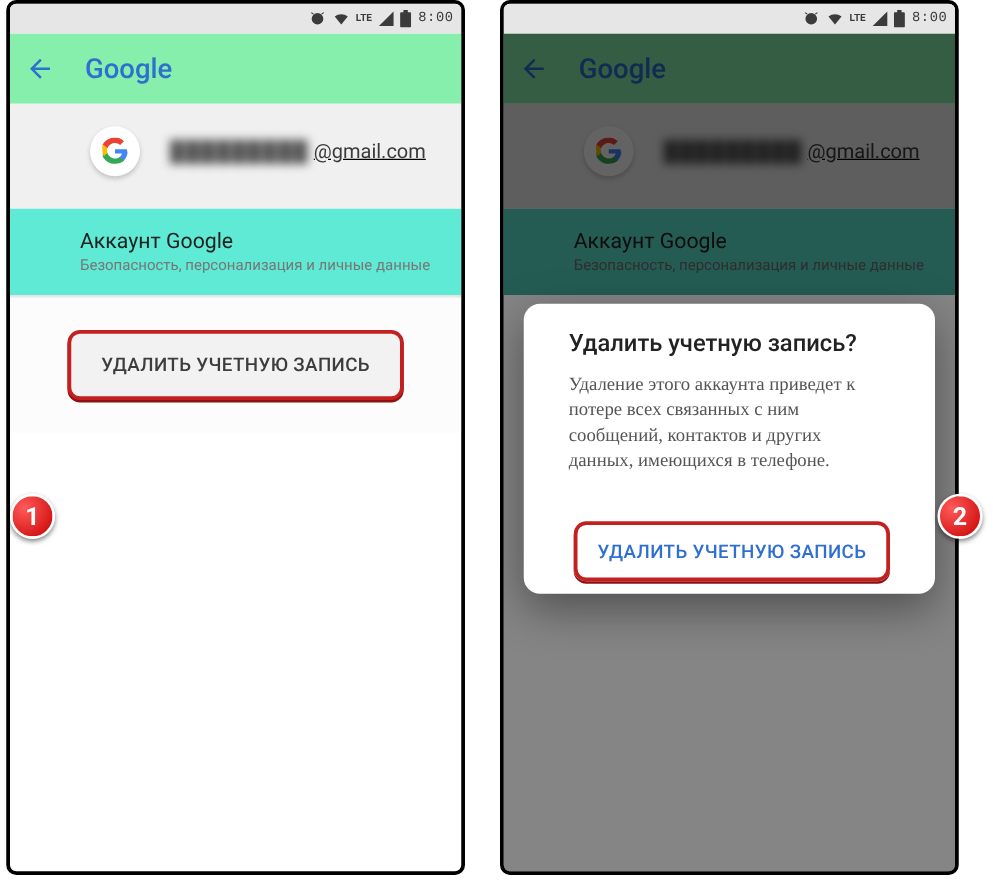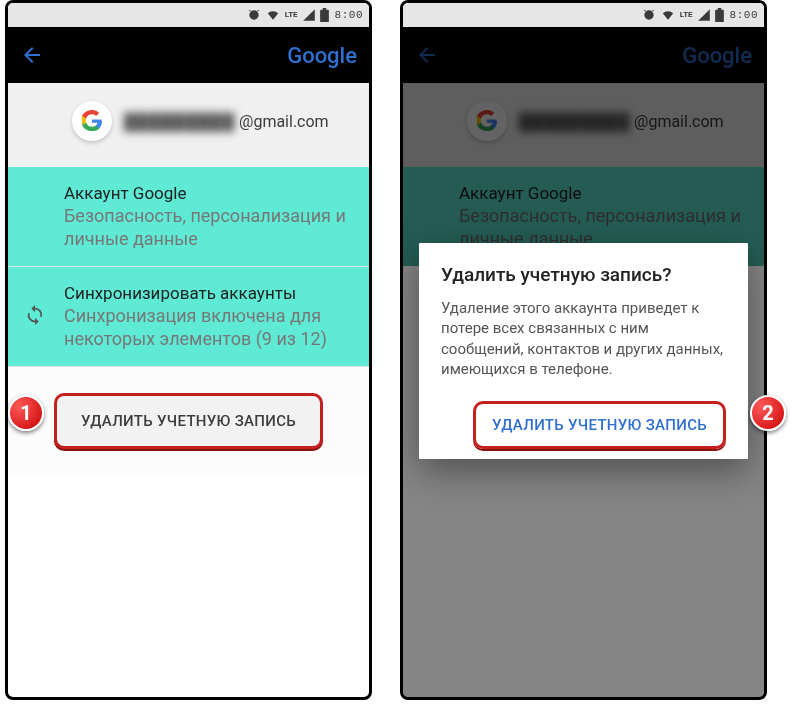--- a/index.html
+++ b/index.html
@@ -9,49 +9,49 @@
   #frame2 { left: 400px; }
 
   
   .statusbar { height: 24px; background: #e6e6e6; display: flex; justify-content: flex-end; align-items: center; padding: 0 6px; gap: 4px; color: #3b3b3b; font-size: 11px; }
   .statusbar .sb-icon { display: inline-flex; }
   .statusbar svg { fill: #3b3b3b; }
   .sb-time { font-weight: 500; margin-left: 2px; letter-spacing: .5px; font-family: Liberation Mono, monospace; }
   .sb-label { font-size: 8px; font-weight: 700; line-height: 1; text-align: center; }
 
   
-  .header { height: 56px; display: flex; align-items: center; padding: 0 12px; gap: 24px; background: #000000; justify-content: space-between; }
+  .header { height: 56px; display: flex; align-items: center; padding: 0 12px; gap: 24px; background: #86efac; }
   .header .back { color: #2f6fd0; display: flex; align-items: center; }
   .header .title { color: #2f6fd0; font-size: 22px; font-weight: 500; }
 
   
-  .account-block { padding: 18px 16px 26px 64px; display: flex; align-items: center; gap: 12px; background: #f0f0f0; }
+  .account-block { padding: 18px 16px 26px 64px; display: flex; align-items: center; gap: 24px; background: #f0f0f0; text-decoration: underline; }
   .g-logo { width: 40px; height: 40px; border-radius: 50%; background: #fff; box-shadow: 0 2px 4px rgba(0,0,0,.2); display:flex; align-items:center; justify-content:center; }
   .email-box { display:flex; align-items:baseline; gap:4px; font-size:16px; color:#3b3b3b; }
   .blur-text { filter: blur(4px); letter-spacing: 1px; color:#555; user-select:none; }
 
   
   .list { background:#5eead4; }
   .list-item { padding: 16px 16px 16px 56px; position:relative; }
   .list-item .li-title { font-size:17px; color:#222; }
-  .list-item .li-sub { font-size:18px; color:#777; margin-top:2px; line-height:1.25; }
+  .list-item .li-sub { font-size:12px; color:#777; margin-top:2px; line-height:1.25; }
   .list-item .li-icon { position:absolute; left:16px; top:50%; transform:translateY(-50%); color:#555; }
   .divider { height:1px; background:#e3e3e3; margin:0; }
 
   
   .remove-row { display:flex; justify-content:center; padding:26px 0; background:#fcfcfc; border-top:1px solid #e3e3e3; position:relative; }
   .remove-btn { font-size:15px; font-weight:500; color:#3d3d3d; letter-spacing:.3px; padding:10px 14px; background:none; border:none; cursor:pointer; }
   .btn-highlight { border:3px solid #c52020; border-radius:10px; padding:6px 10px; background:#f2f2f2; box-shadow:0 2px 0 #8a1212; }
 
   
   .dim-overlay { position:absolute; inset:24px 0 0 0; background:rgba(0,0,0,.48); }
   .dim-content { filter:brightness(.75); pointer-events:none; }
-  .dialog { position:absolute; left:16px; right:16px; top:240px; background:#fff; border-radius:1px; box-shadow:0 12px 36px rgba(0,0,0,.4); padding:20px 22px 10px; }
+  .dialog { position:absolute; left:16px; right:16px; top:240px; background:#fff; border-radius:13px; box-shadow:0 12px 36px rgba(0,0,0,.4); padding:20px 36px 10px; }
   .dialog-title { font-size:19px; font-weight:500; color:#222; margin-bottom:12px; }
-  .dialog-body { font-size:15px; color:#555; line-height:1.35; margin-bottom:22px; }
+  .dialog-body { font-size:15px; color:#555; line-height:1.35; margin-bottom:38px;font-family:Liberation Serif, serif; }
   .dialog-actions { display:flex; flex-direction:column; align-items:flex-end; gap:10px; }
   .dialog-btn { font-size:15px; font-weight:500; color:#2f6fd0; letter-spacing:.3px; background:none; border:none; cursor:pointer; padding:6px 8px; }
   .dlg-highlight { border:3px solid #c52020; border-radius:10px; padding:6px 8px; box-shadow:0 2px 0 #8a1212; }
 
   
   .badge { position:absolute; width:36px; height:36px; border-radius:50%; background:radial-gradient(circle at 30% 30%, #ff5a5a, #c80000); border:2px solid #fff; box-shadow:0 2px 4px rgba(0,0,0,.5); color:#fff; font-weight:700; font-size:20px; display:flex; align-items:center; justify-content:center; z-index:50; }
   #badge1 { left:8px; top:395px; }
   #badge2 { left:750px; top:395px; }
 </style>
 </head>
@@ -106,27 +106,20 @@
       <span>@gmail.com</span>
     </span>
   </div>
 
   <div class="list">
     <div class="list-item">
       <div class="li-title">Аккаунт Google</div>
       <div class="li-sub">Безопасность, персонализация и личные данные</div>
     </div>
     <div class="divider"></div>
-    <div class="list-item">
-      <span class="li-icon"><svg width="22" height="22" viewBox="0 0 24 24" fill="#555">
-            <path d="M12 4V1L8 5l4 4V6a6 6 0 015.65 8H19.7A8 8 0 0012 4zm0 14a6 6 0 01-5.65-8H4.3A8 8 0 0012 20v3l4-4-4-4z"></path>
-          </svg></span>
-      <div class="li-title">Синхронизировать аккаунты</div>
-      <div class="li-sub">Синхронизация включена для некоторых элементов (9 из 12)</div>
-    </div>
   </div>
 
   <div class="remove-row">
     <span class="btn-highlight">
       <button class="remove-btn">УДАЛИТЬ УЧЕТНУЮ ЗАПИСЬ</button>
     </span>
   </div>
 </div>
 
 <div class="frame" id="frame2">

